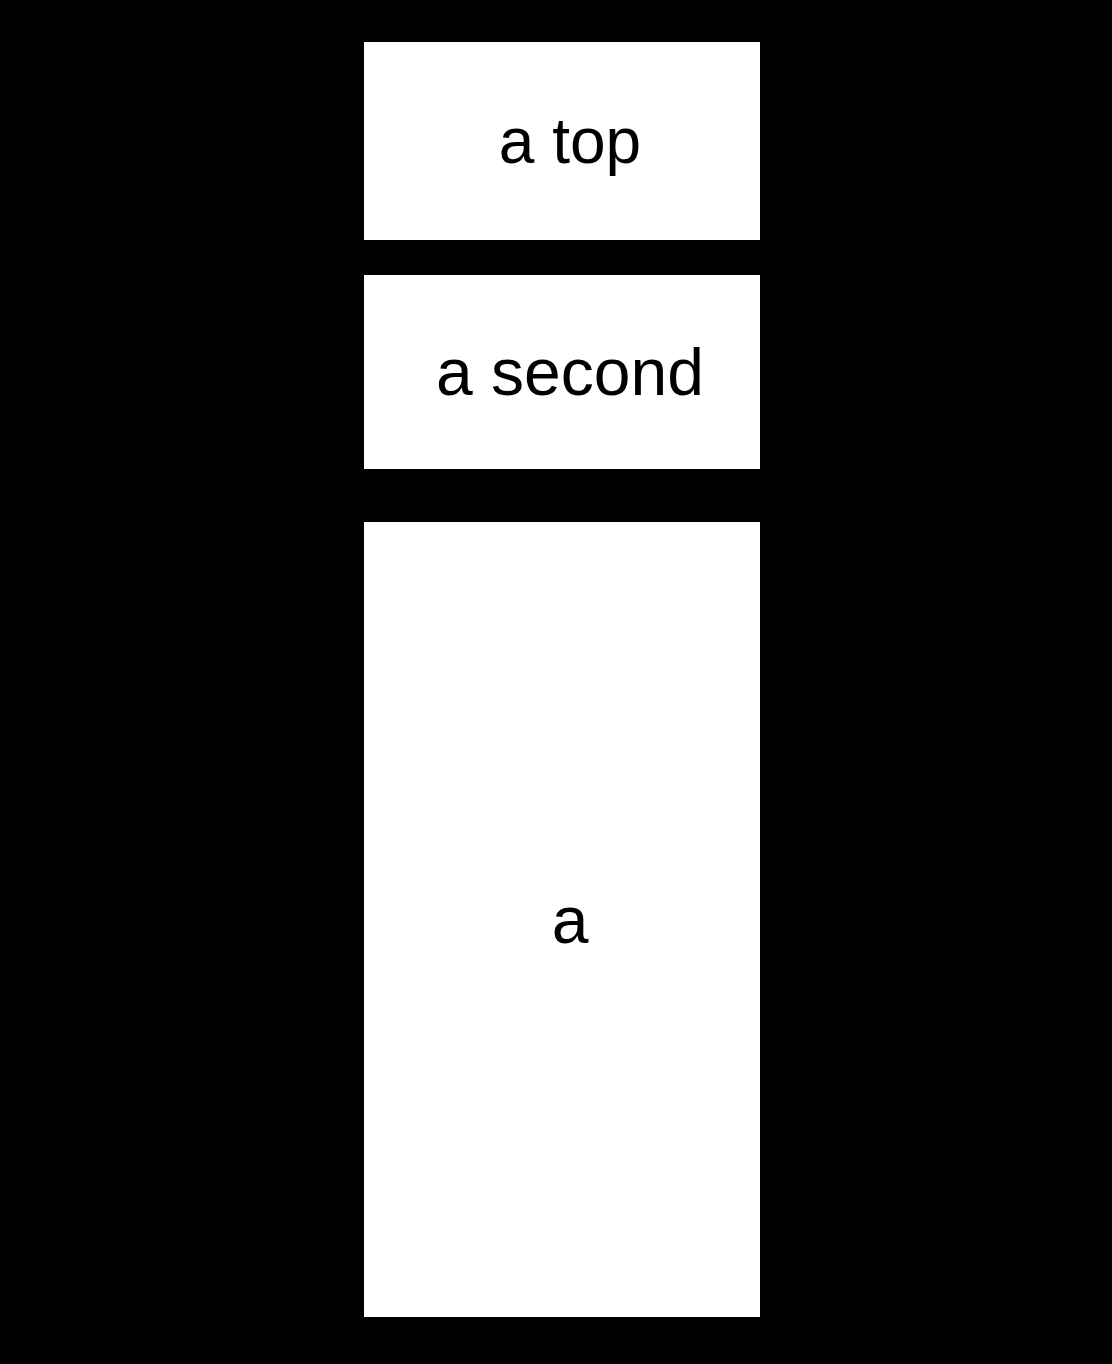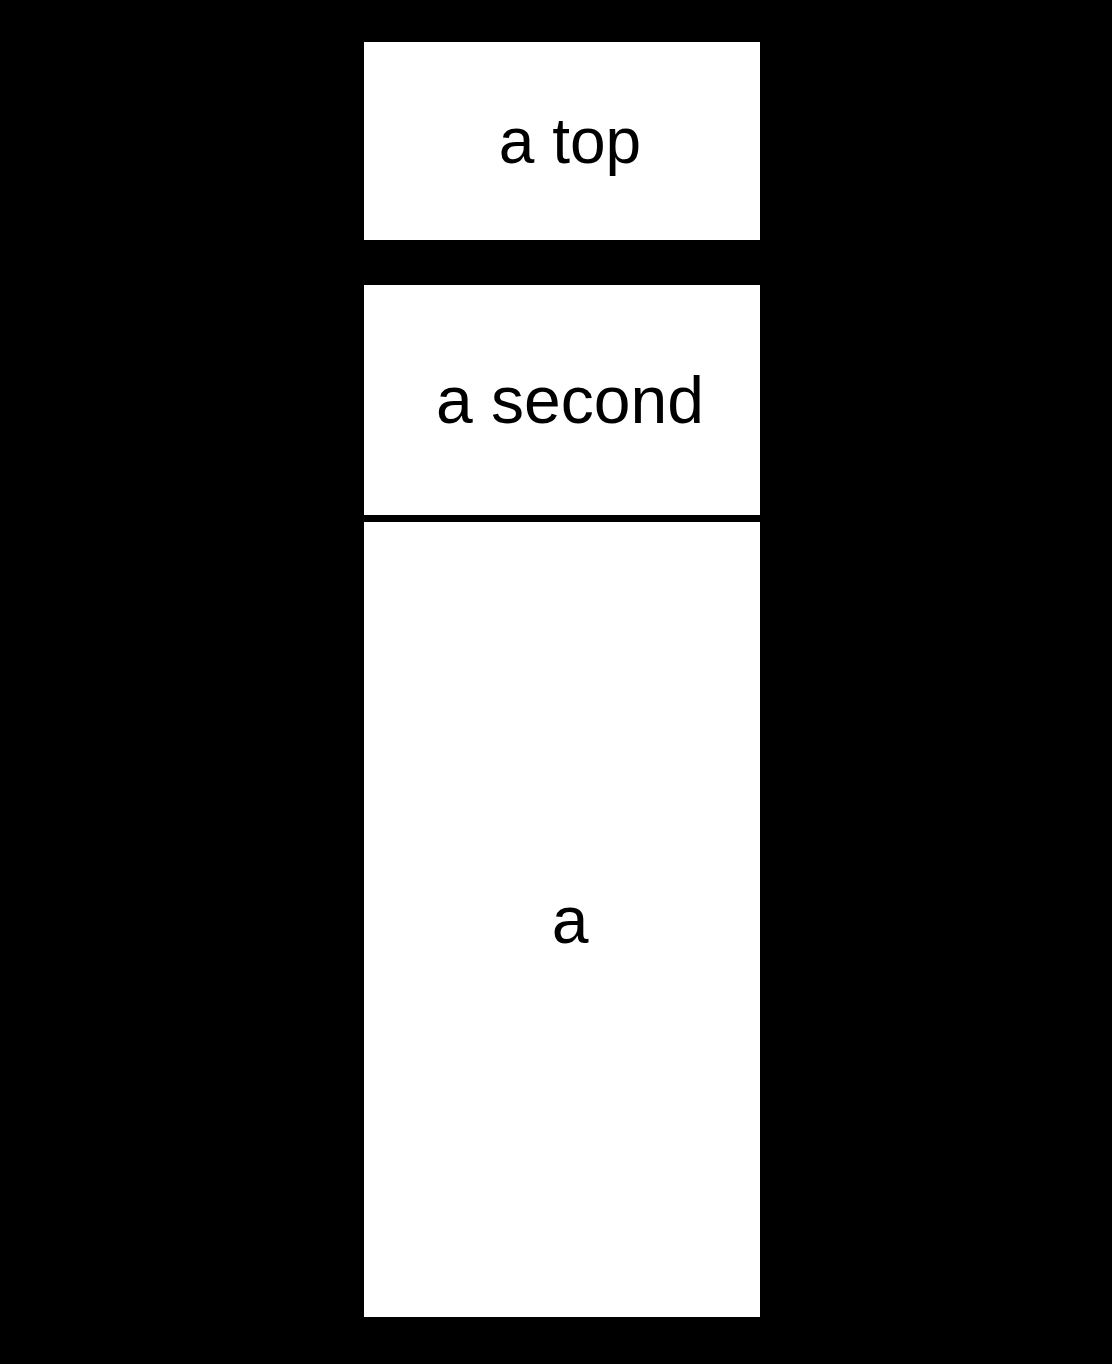--- a/index.html
+++ b/index.html
@@ -39,23 +39,23 @@
     left: 364px;
     top: 42px;
     width: 396px;
     height: 198px;
   }
   #box-top .box-label {
     font-size: 64px;
   }
   #box-second {
     left: 364px;
-    top: 285px;
+    top: 275px;
     width: 396px;
-    height: 230px;
+    height: 194px;
   }
   #box-second .box-label {
     font-size: 66px;
   }
   #box-main {
     left: 364px;
     top: 522px;
     width: 396px;
     height: 795px;
   }

